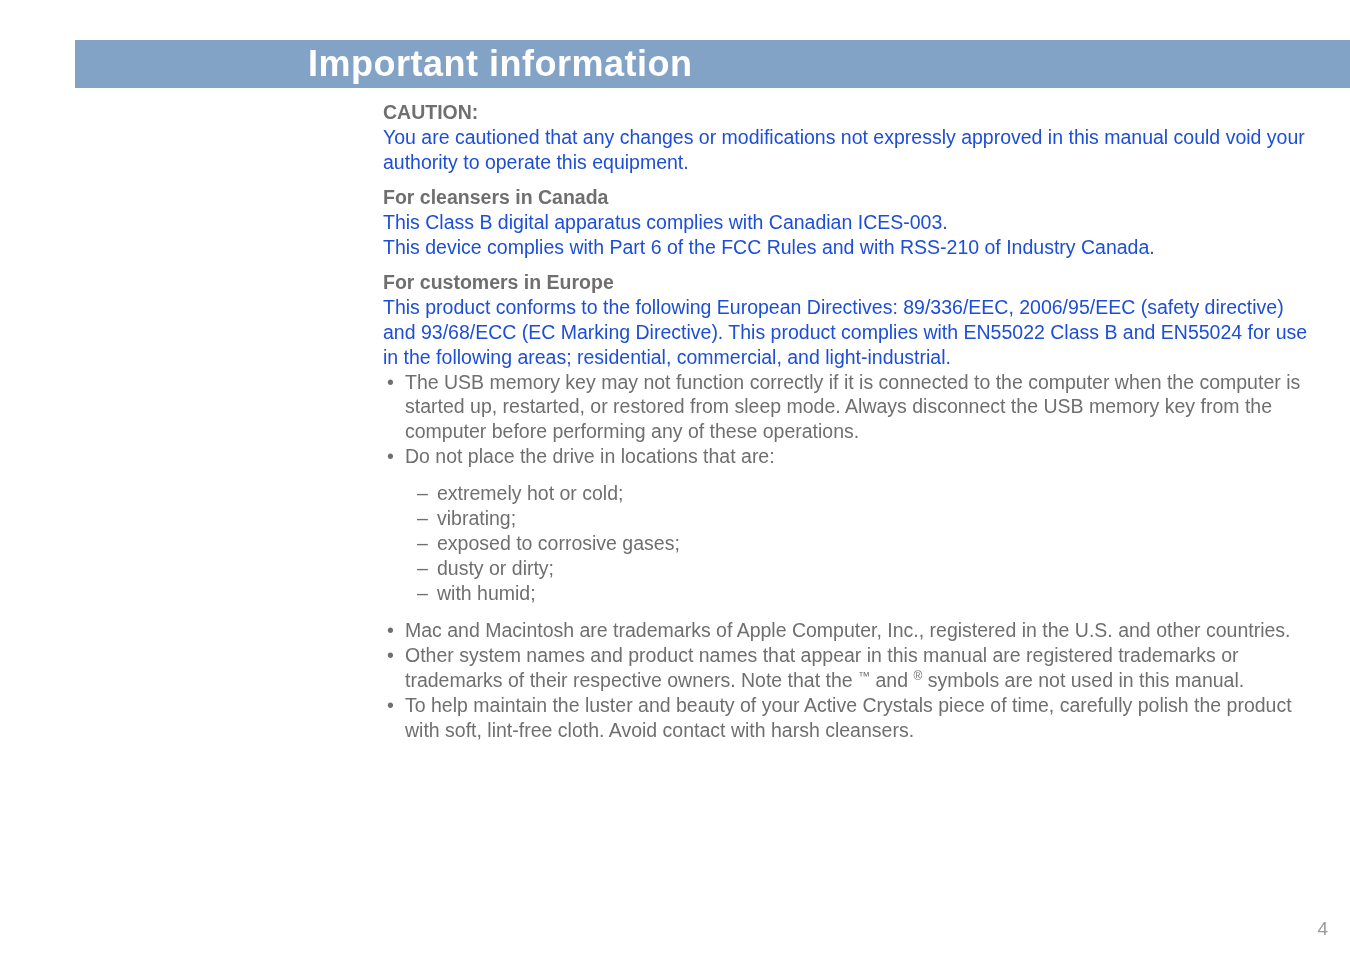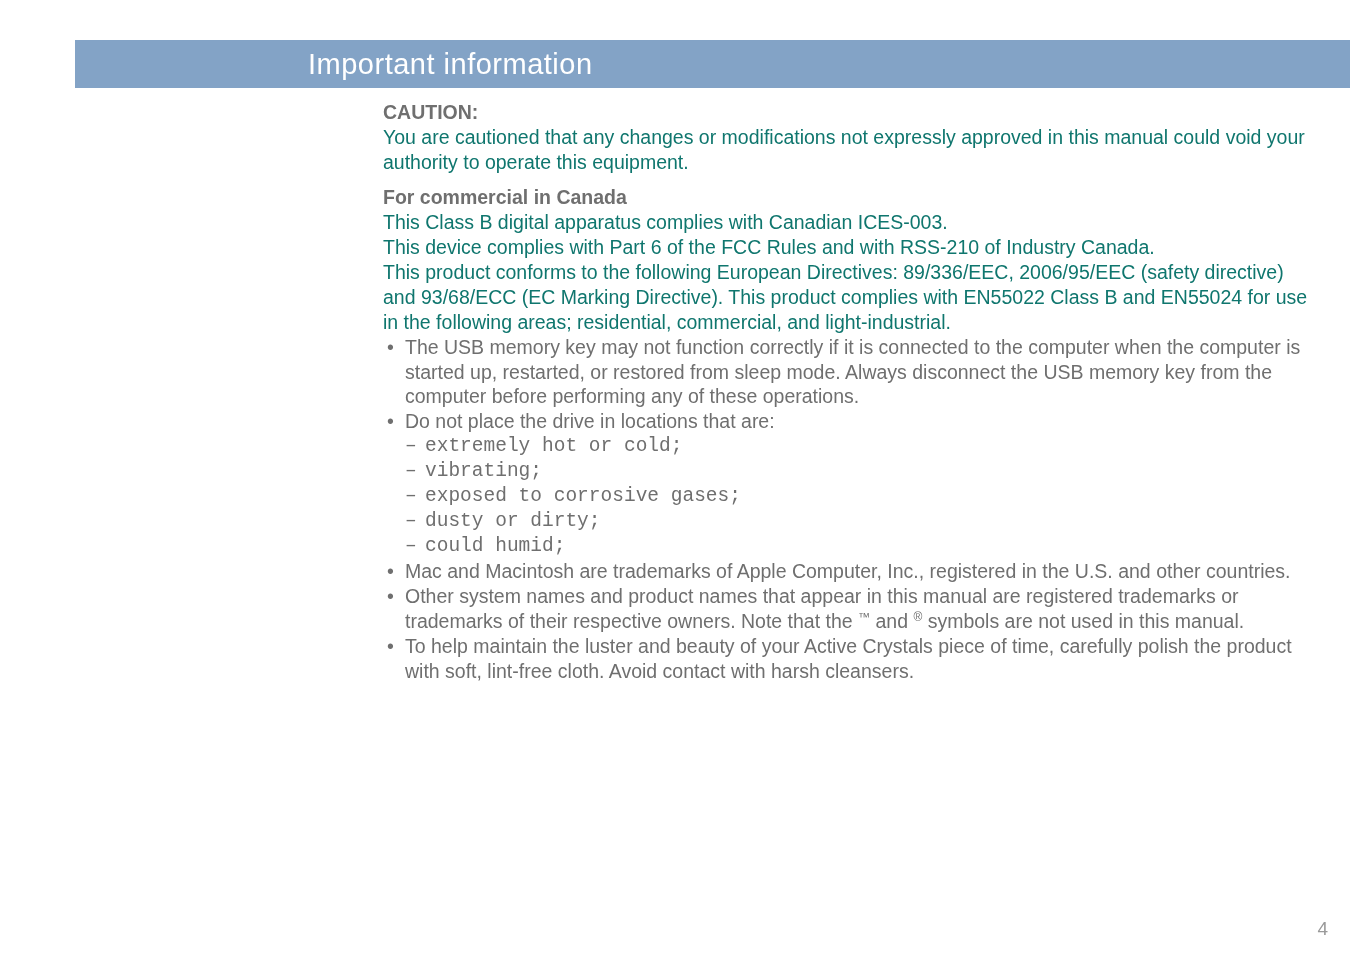--- a/index.html
+++ b/index.html
@@ -28,22 +28,22 @@
   }
   .title-bar-main {
     flex: 1;
     background: #83a3c6;
     display: flex;
     align-items: center;
     padding-left: 0;
   }
   .title-text {
     color: #ffffff;
-    font-size: 29px;
-    font-weight: 400;
+    font-size: 36px;
+    font-weight: 700;
     letter-spacing: 0.5px;
   }
   .lang-badge {
     position: absolute;
     top: 40px;
     right: 0;
     width: 50px;
     height: 48px;
     background: #83a3c6;
     color: #ffffff;
@@ -62,44 +62,43 @@
     line-height: 1.28;
   }
   .heading-bold {
     font-weight: bold;
     color: #6f6f6f;
     margin-top: 10px;
     font-family: Arial, Helvetica, sans-serif;
   }
   .heading-bold.tight { margin-top: 4px; }
   .para {
-    color: #0f766e;
+    color: #1d4ed8;
   }
   .section { margin-bottom: 0px; }
   ul.bullets {
     list-style: none;
     margin: 0;
     padding: 0;
   }
   ul.bullets > li {
     position: relative;
     padding-left: 22px;
   }
   ul.bullets > li::before {
     content: "•";
     position: absolute;
     left: 4px;
     top: 0;
     color: #6f6f6f;
   }
   ul.dashes {
     list-style: none;
-    margin: 0;
+    margin: 12px;
     padding: 0;
-    font-family: Liberation Mono, monospace;
   }
   ul.dashes > li {
     position: relative;
     padding-left: 20px;
   }
   ul.dashes > li::before {
     content: "–";
     position: absolute;
     left: 0;
     top: 0;
@@ -129,40 +128,41 @@
   </div>
 
   <div class="content">
 
     <div class="section">
       <div class="heading-bold tight">CAUTION:</div>
       <div class="para">You are cautioned that any changes or modifications not expressly approved in this manual could void your authority to operate this equipment.</div>
     </div>
 
     <div class="section">
-      <div class="heading-bold">For commercial in Canada</div>
+      <div class="heading-bold">For cleansers in Canada</div>
       <div class="para">This Class B digital apparatus complies with Canadian ICES-003.</div>
       <div class="para">This device complies with Part 6 of the FCC Rules and with RSS-210 of Industry Canada.</div>
     </div>
 
     <div class="section">
+      <div class="heading-bold">For customers in Europe</div>
       <div class="para">This product conforms to the following European Directives: 89/336/EEC, 2006/95/EEC (safety directive) and 93/68/ECC (EC Marking Directive). This product complies with EN55022 Class B and EN55024 for use in the following areas; residential, commercial, and light-industrial.</div>
     </div>
 
     <div class="section">
       <ul class="bullets">
         <li><span>The USB memory key may not function correctly if it is connected to the computer when the computer is started up, restarted, or restored from sleep mode. Always disconnect the USB memory key from the computer before performing any of these operations.</span></li>
         <li>
           <span>Do not place the drive in locations that are:</span>
           <ul class="dashes">
             <li><span>extremely hot or cold;</span></li>
             <li><span>vibrating;</span></li>
             <li><span>exposed to corrosive gases;</span></li>
             <li><span>dusty or dirty;</span></li>
-            <li><span>could humid;</span></li>
+            <li><span>with humid;</span></li>
           </ul>
         </li>
         <li><span>Mac and Macintosh are trademarks of Apple Computer, Inc., registered in the U.S. and other countries.</span></li>
         <li>
           <span>Other system names and product names that appear in this manual are registered trademarks or trademarks of their respective owners. Note that the </span><span class="sup">™</span><span> and </span><span class="sup">®</span><span> symbols are not used in this manual.</span>
         </li>
         <li><span>To help maintain the luster and beauty of your Active Crystals piece of time, carefully polish the product with soft, lint-free cloth. Avoid contact with harsh cleansers.</span></li>
       </ul>
     </div>
 

